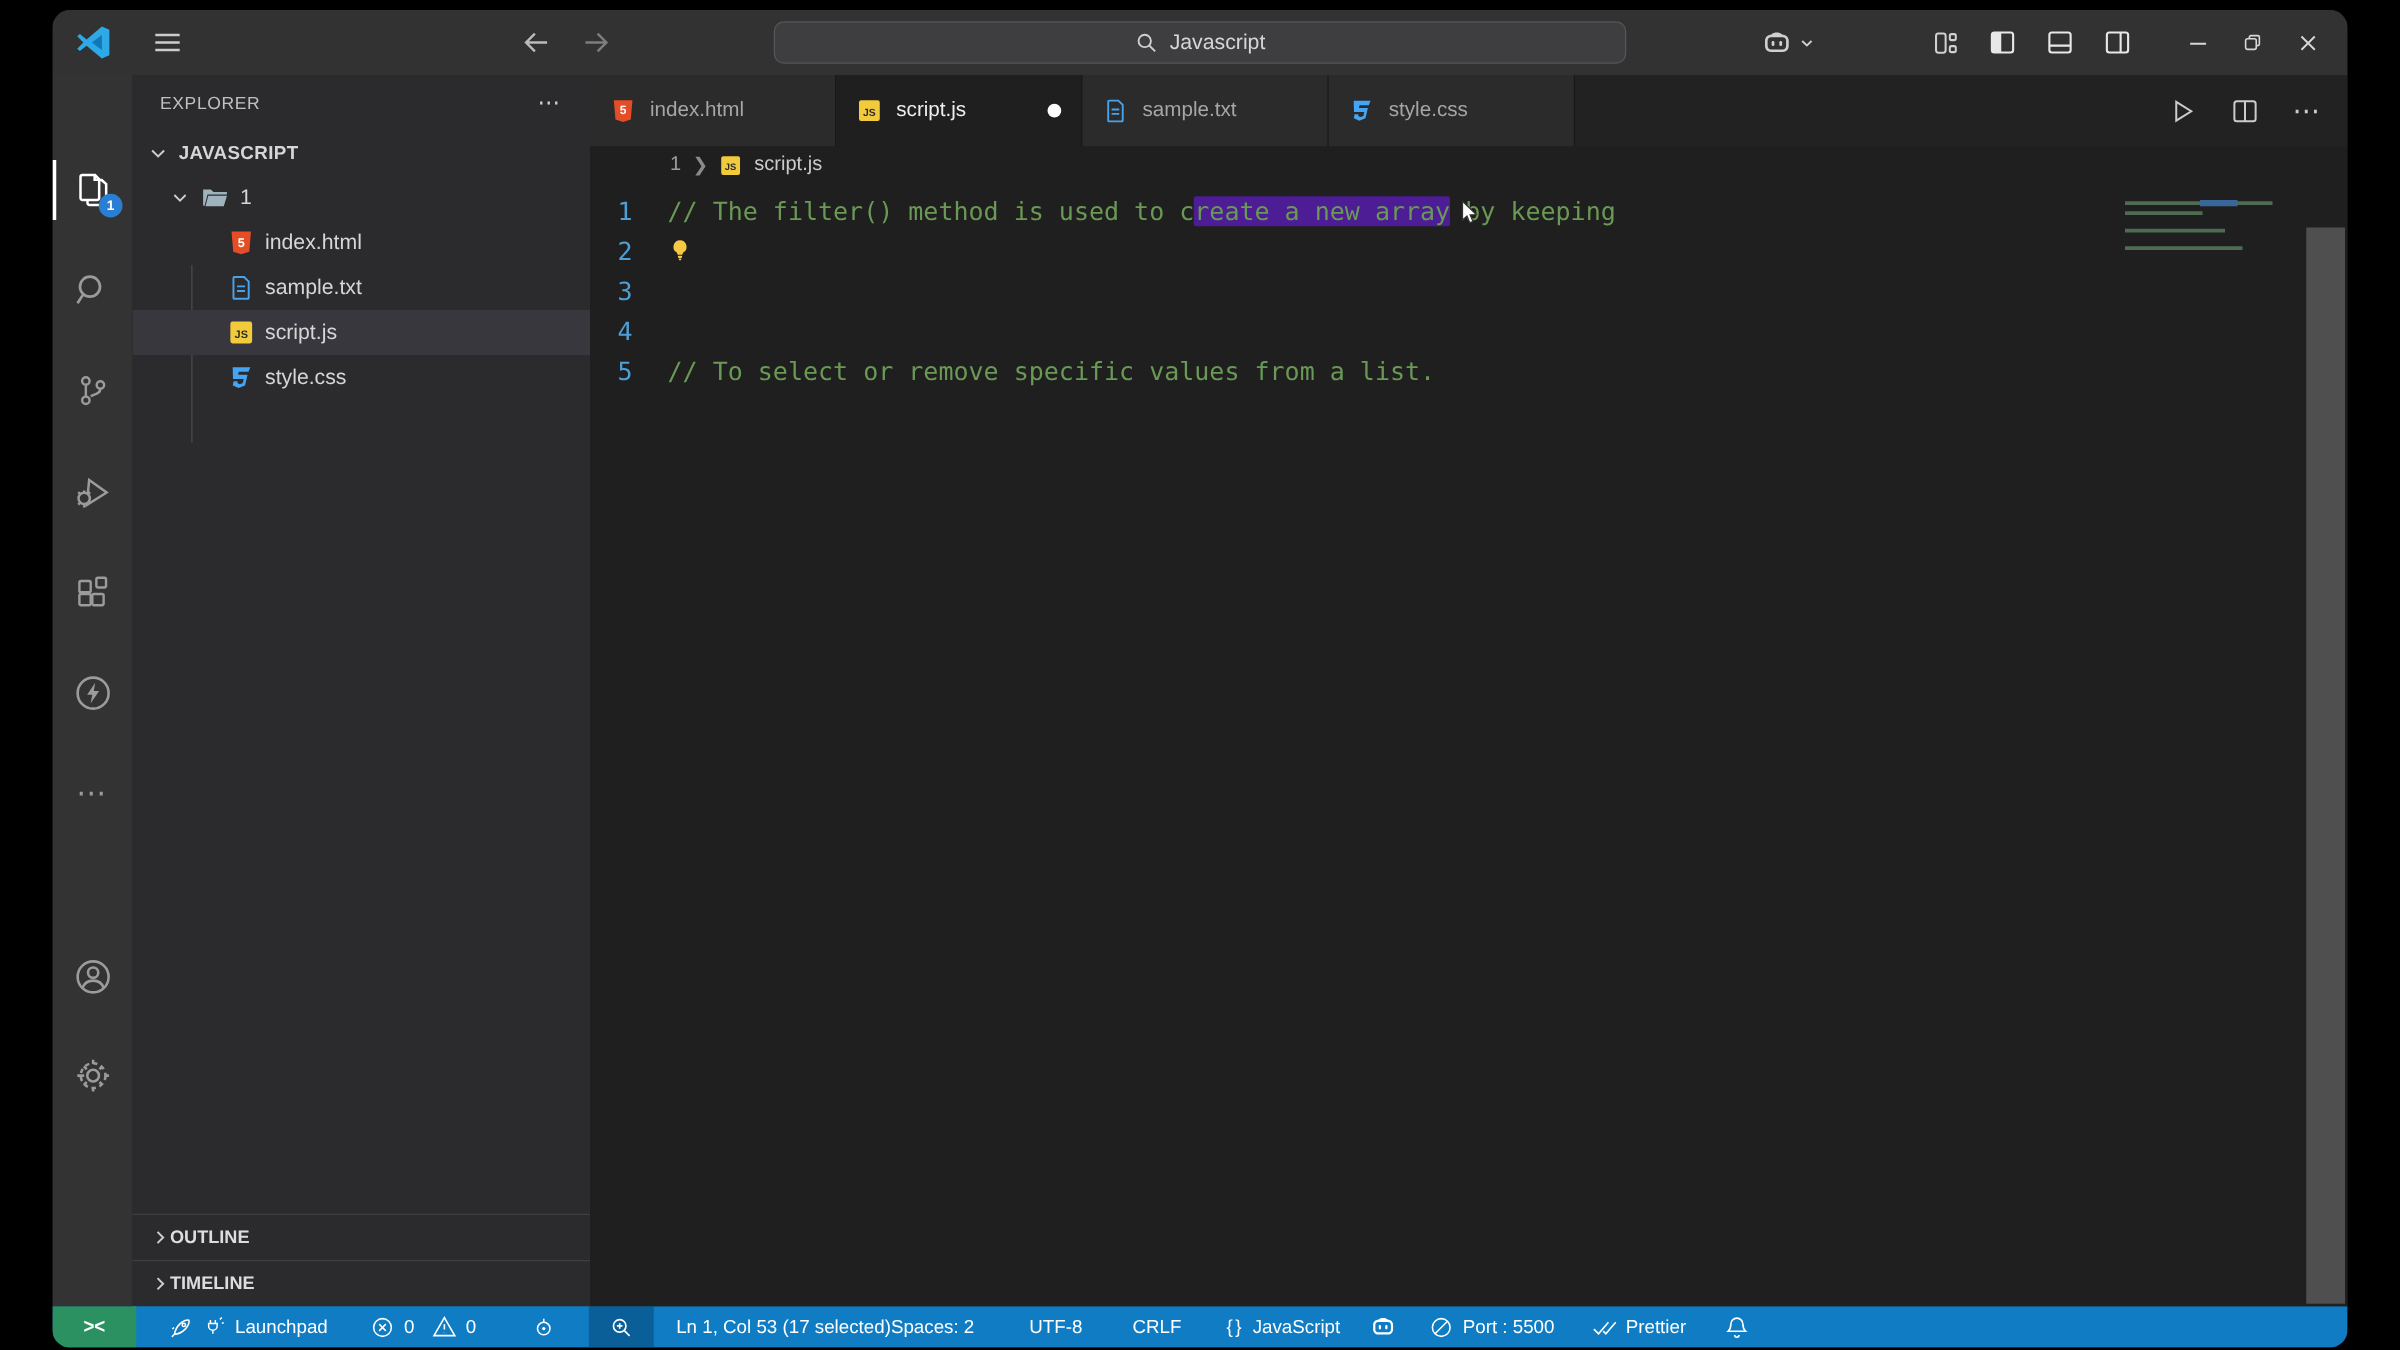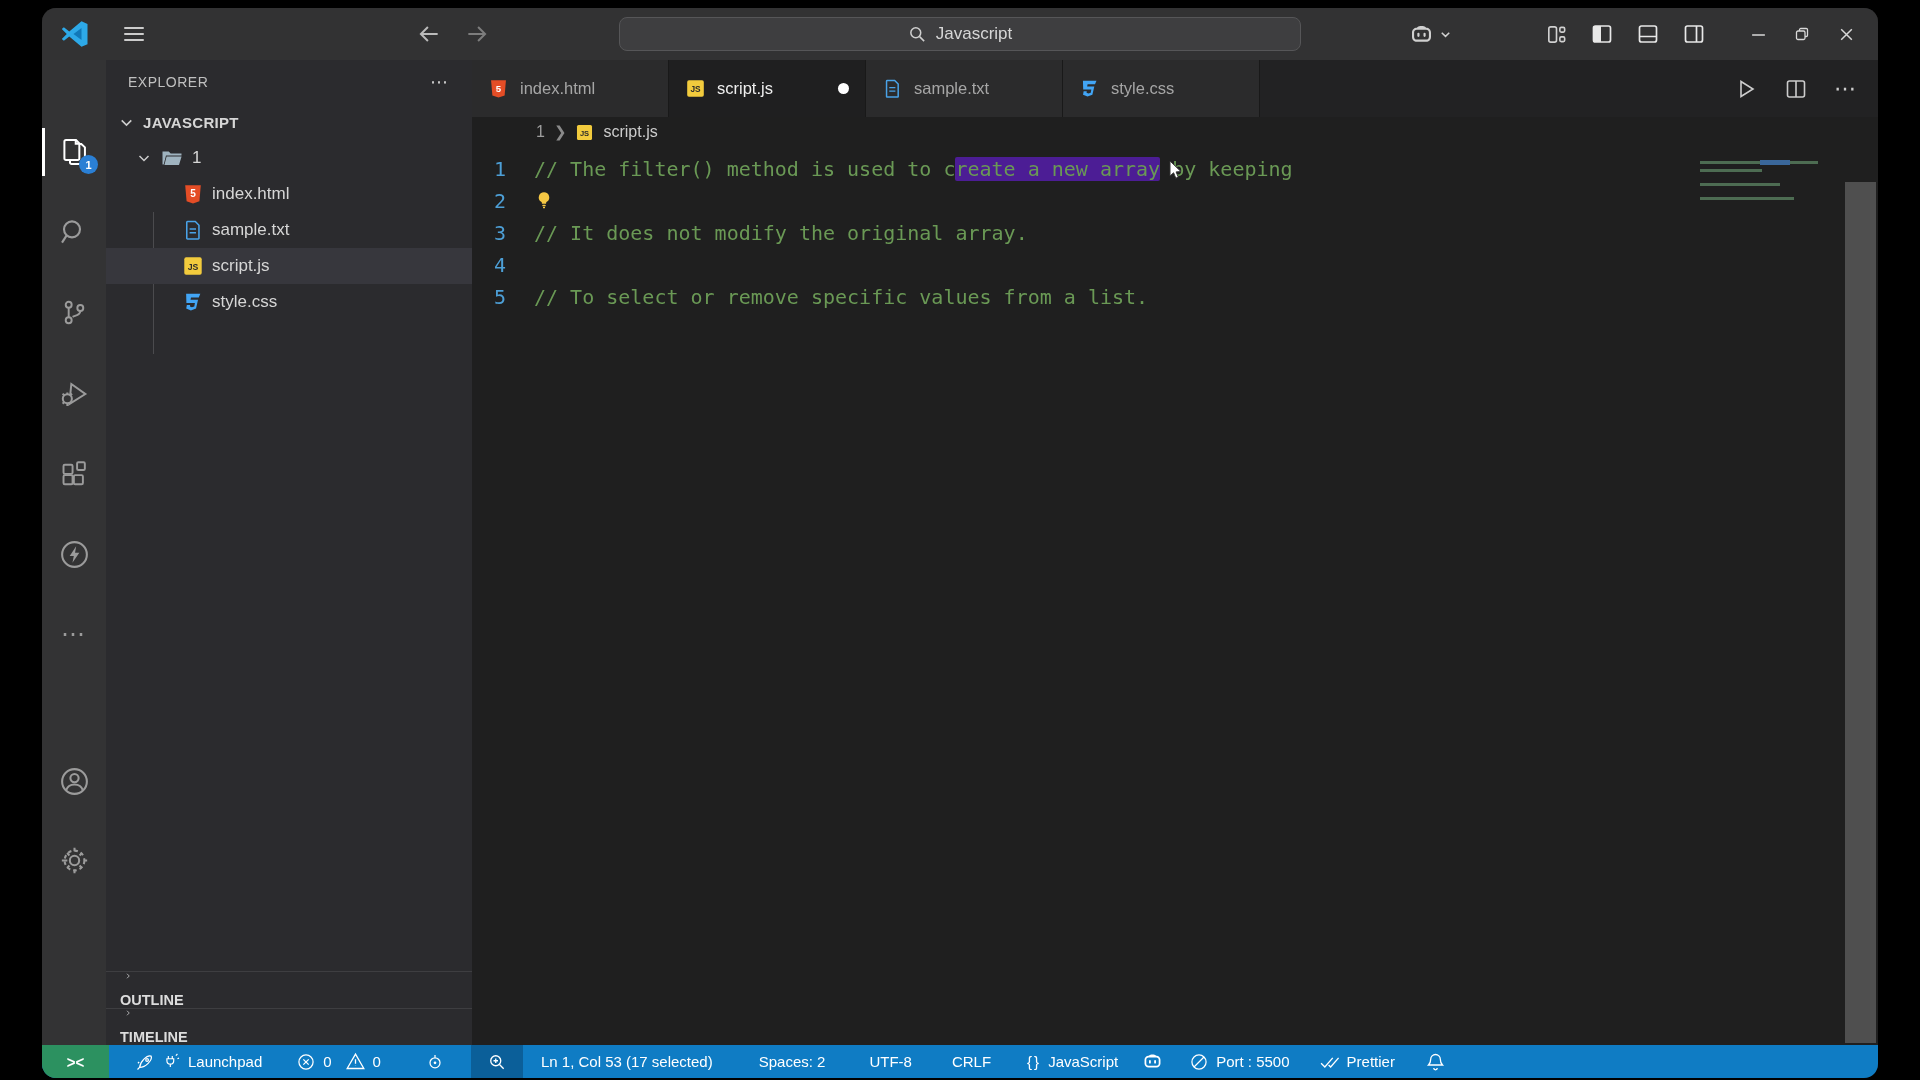--- a/index.html
+++ b/index.html
@@ -48,22 +48,22 @@
                font-size:14px; letter-spacing:.5px; color:#c0c0c0; }
   .sb-header .more { margin-left:auto; font-size:18px; letter-spacing:2px; color:#cfcfcf; }
   .tree { flex:1 1 auto; position:relative; font-size:17px; overflow:hidden; }
   .trow { height:36px; display:flex; align-items:center; gap:8px; padding-left:12px; color:#d6d6d6; }
   .trow.section { font-weight:bold; font-size:15px; letter-spacing:.3px; }
   .trow.folder { padding-left:30px; }
   .trow.file { padding-left:76px; position:relative; }
   .trow.file.selected { background:#37373d; }
   .indent-guide { position:absolute; left:47px; top:108px; width:1px; height:142px; background:#4b4b4e; }
   .sb-bottom { flex:0 0 auto; }
-  .sb-sec { height:37px; display:flex; gap:12px; padding-left:14px;
-            border-top:1px solid #3e3e41; font-weight:bold; font-size:14.5px; color:#dddddd;flex-direction:column; }
+  .sb-sec { height:37px; display:flex; align-items:center; gap:0; padding-left:14px;
+            border-top:1px solid #3e3e41; font-weight:bold; font-size:14.5px; color:#dddddd; }
 
   
   .editor { flex:1 1 auto; display:flex; flex-direction:column; background:#1f1f1f; position:relative; min-width:0; }
   .tabbar { height:57px; background:#222223; display:flex; flex:0 0 auto; position:relative; }
   .tab { width:197px; display:flex; align-items:center; gap:11px; padding:0 16px;
          background:#2b2b2c; color:#a6a6a6; font-size:16.5px; border-right:1px solid #191919; }
   .tab.active { background:#1f1f20; color:#eeeeee; }
   .tab .dirty-dot { width:11px; height:11px; border-radius:50%; background:#ffffff; margin-left:auto; }
   .editor-actions { position:absolute; right:20px; top:0; height:57px; display:flex;
                     align-items:center; gap:26px; color:#cccccc; }
@@ -406,21 +406,20 @@
         <div class="cline">
           <div class="gutter">2</div>
           <div class="ctext"><span class="bulb"><svg viewBox="0 0 24 24" width="20" height="22">
                   <path fill="#f6c844" d="M12 2.6a6.3 6.3 0 0 0-3.4 11.6c.6.4.9 1 .9 1.7v.6h5v-.6c0-.7.3-1.3.9-1.7A6.3 6.3 0 0 0 12 2.6z"></path>
                   <rect x="10" y="17.6" width="4" height="2" rx=".7" fill="#f6c844"></rect>
                   <rect x="10.8" y="20.2" width="2.4" height="1.6" rx=".6" fill="#f6c844"></rect>
                 </svg></span></div>
         </div>
         <div class="cline">
           <div class="gutter">3</div>
-          <div class="ctext">// It does not modify the original array.</div>
         </div>
         <div class="cline">
           <div class="gutter">4</div>
           <div class="ctext"></div>
         </div>
         <div class="cline">
           <div class="gutter">5</div>
           <div class="ctext">// To select or remove specific values from a list.</div>
         </div>
 
@@ -483,21 +482,21 @@
     <div class="sb-zoom" style="margin-left:26px;">
       <svg viewBox="0 0 24 24" width="20" height="20" stroke="#ffffff" stroke-width="1.6" fill="none">
         <circle cx="10.5" cy="10.5" r="6"></circle>
           <path d="M15 15l5 5M10.5 7.8v5.4M7.8 10.5h5.4"></path>
       </svg>
     </div>
 
     <div class="sb-item" style="margin-left:18px;">
       <span>Ln 1, Col 53 (17 selected)</span>
     </div>
-    <div class="sb-item" style="margin-left:46px;">
+    <div class="sb-item" style="">
       <span>Spaces: 2</span>
     </div>
     <div class="sb-item" style="margin-left:44px;">
       <span>UTF-8</span>
     </div>
     <div class="sb-item" style="margin-left:40px;">
       <span>CRLF</span>
     </div>
     <div class="sb-item" style="margin-left:36px;">
       <span style="letter-spacing:2px;">{}</span>

